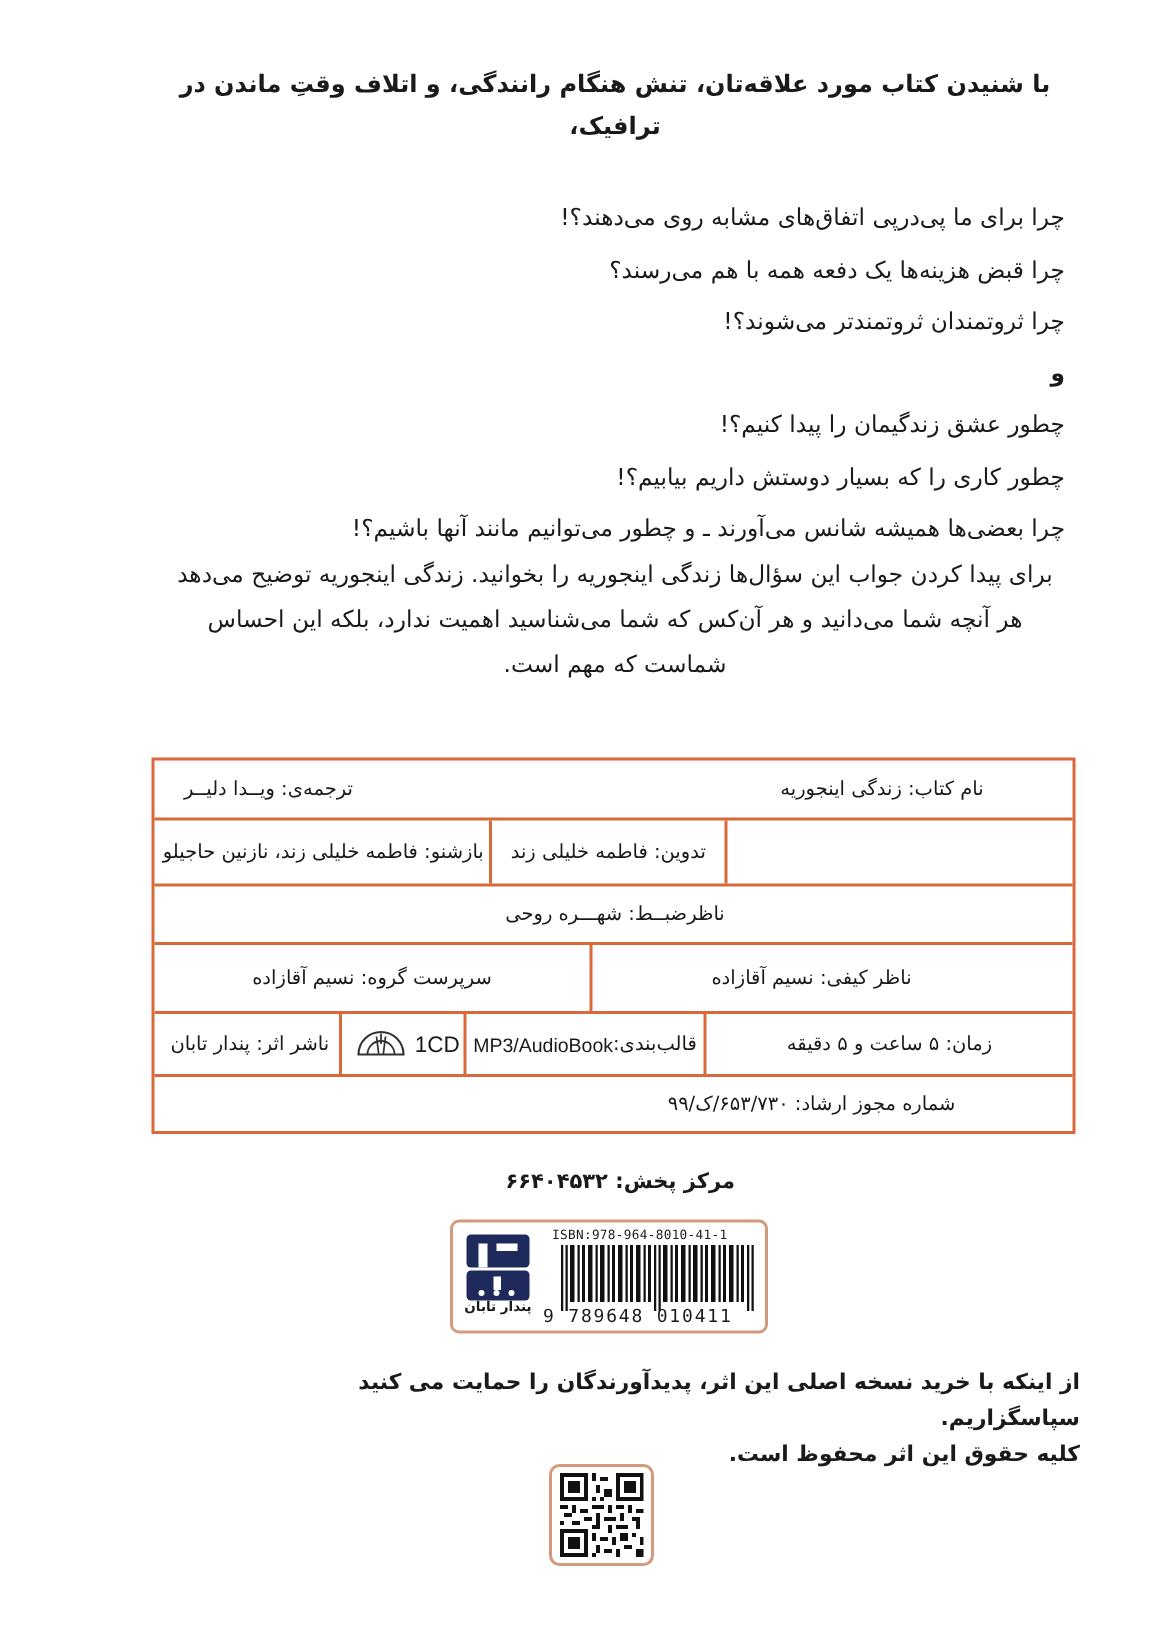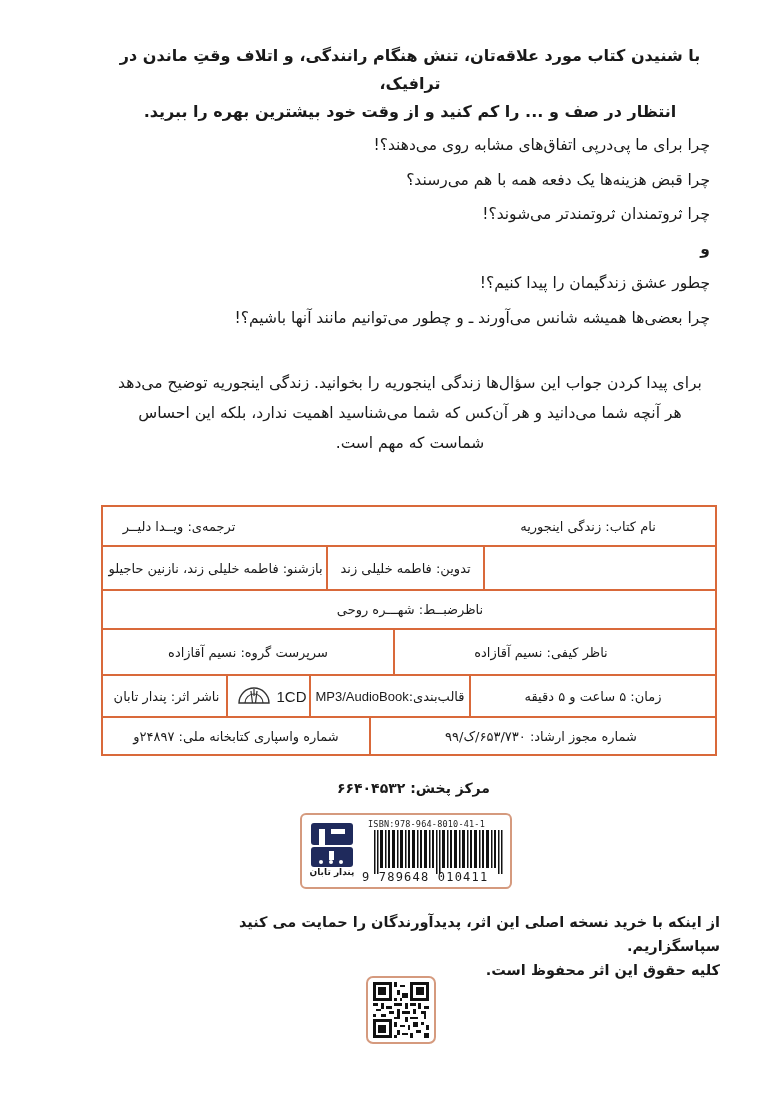--- a/index.html
+++ b/index.html
@@ -63,29 +63,29 @@
     position: absolute; left: 366px; top: 976px; width: 70px; height: 68px;
     border: 2px solid #d59a7e; border-radius: 7px; box-sizing: border-box; background: #fff;
     display: flex; align-items: center; justify-content: center;
   }
 </style>
 </head>
 <body>
 
 <div class="intro rtl">
   <div>با شنیدن کتاب مورد علاقه‌تان، تنش هنگام رانندگی، و اتلاف وقتِ ماندن در ترافیک،</div>
-  <div>انتظار در صف و ... را کم کنید و از وقت خود بیشترین بهره را ببرید.</div>
 </div>
 
 <div class="questions rtl">
   <span class="q q1">چرا برای ما پی‌درپی اتفاق‌های مشابه روی می‌دهند؟!</span>
   <span class="q q2">چرا قبض هزینه‌ها یک دفعه همه با هم می‌رسند؟</span>
   <span class="q q3">چرا ثروتمندان ثروتمندتر می‌شوند؟!</span>
   <span class="q and">و</span>
   <span class="q q4">چطور عشق زندگیمان را پیدا کنیم؟!</span>
+  <span class="q q5">چطور کاری را که بسیار دوستش داریم بیابیم؟!</span>
   <span class="q q6">چرا بعضی‌ها همیشه شانس می‌آورند ـ و چطور می‌توانیم مانند آنها باشیم؟!</span>
 </div>
 
 <div class="para rtl">برای پیدا کردن جواب این سؤال‌ها زندگی اینجوریه را بخوانید. زندگی اینجوریه توضیح می‌دهد هر آنچه شما می‌دانید و هر آن‌کس که شما می‌شناسید اهمیت ندارد، بلکه این احساس شماست که مهم است.</div>
 
 <div class="info-table">
 
   <div class="row" style="top:0;height:40px;">
     <div class="cell" style="right:0;width:254px;">نام کتاب: زندگی اینجوریه</div>
     <div class="cell" style="left:0;width:152px;">ترجمه‌ی: ویــدا دلیــر</div>
@@ -121,21 +121,20 @@
           <line x1="17" y1="2" x2="17" y2="9" stroke="#333" stroke-width="1.2"></line>
         </svg>
         <span>1CD</span>
       </div>
     </div>
     <div class="cell" style="left:0;width:127px;">ناشر اثر: پندار تابان</div>
   </div>
 
   <div class="row" style="top:211px;height:36px;">
     <div class="cell" style="right:0;width:348px;">شماره مجوز ارشاد: ۶۵۳/۷۳۰/ک/۹۹</div>
-    <div class="cell" style="left:0;width:268px;border-right:2px solid #d9693a;">شماره واسپاری کتابخانه ملی: ۲۴۸۹۷و</div>
   </div>
 </div>
 
 <div class="distrib rtl">مرکز پخش: ۶۶۴۰۴۵۳۲</div>
 
 <div class="barcode-box">
   <svg class="logo" viewBox="0 0 46 62">
     <rect x="2" y="2" width="42" height="22" rx="3" fill="#1f2a5c"></rect>
     <rect x="10" y="8" width="6" height="16" fill="#fff"></rect>
     <rect x="22" y="8" width="14" height="5" fill="#fff"></rect>

